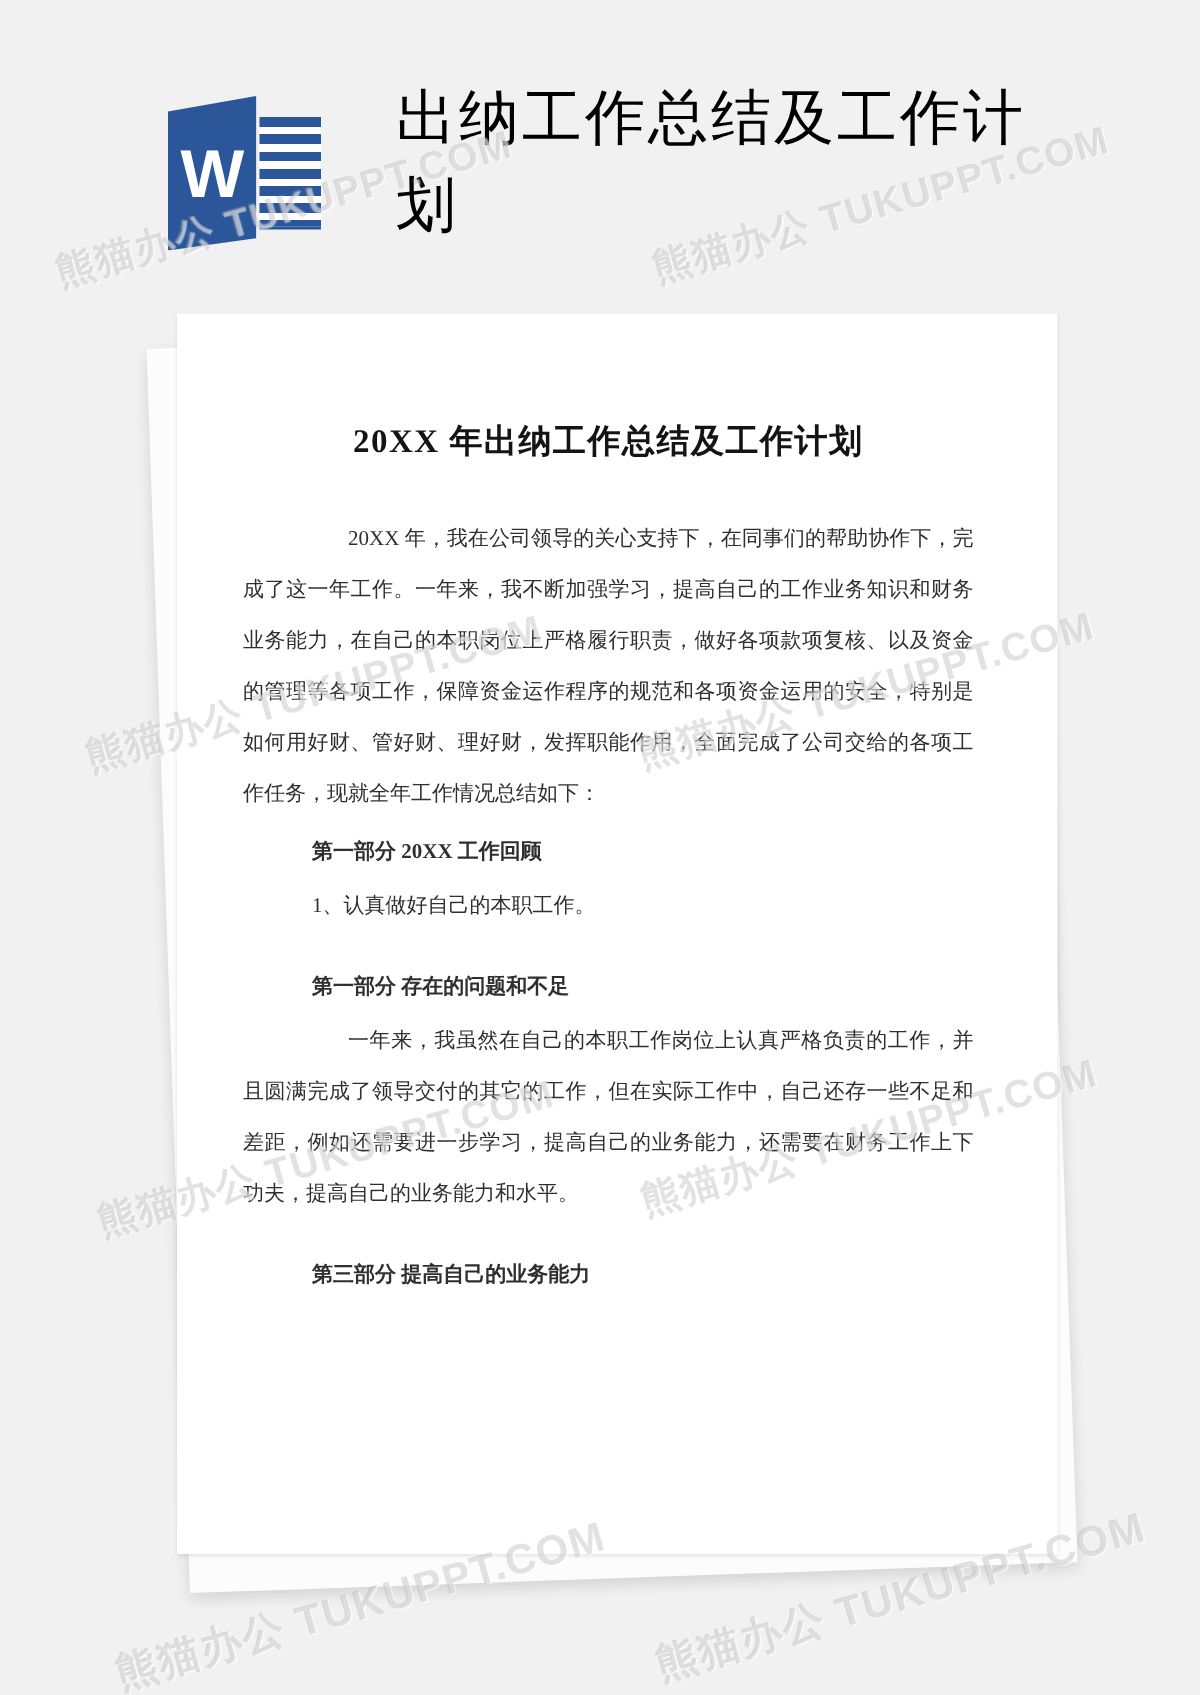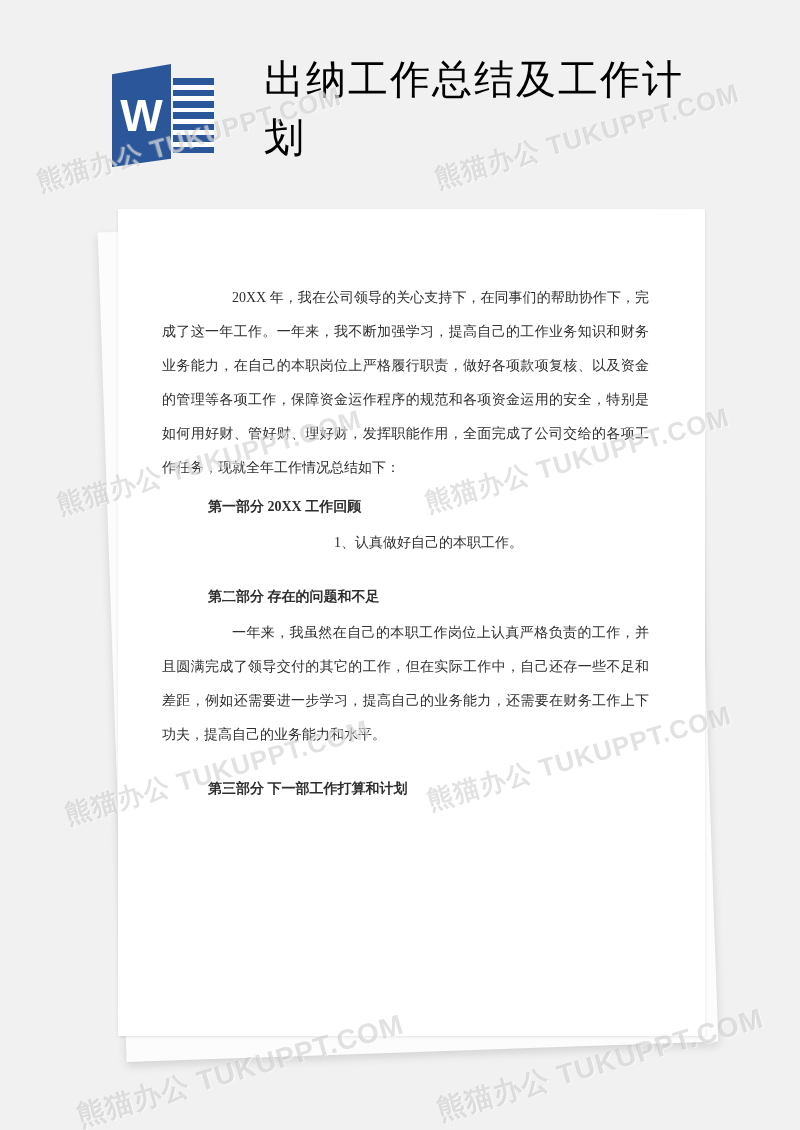--- a/index.html
+++ b/index.html
@@ -53,21 +53,21 @@
     font-family:"Liberation Serif","DejaVu Serif",serif;
     color:#2f2f2f;
   }
   .doc-title{
     font-size:22px;line-height:30px;font-weight:bold;
     letter-spacing:1px;text-align:center;color:#141414;
     margin:0 0 34px 0;
   }
   .doc-body{font-size:14px;line-height:34px;}
   .blk-p{margin:2px 0;text-align:justify;text-indent:70px;}
-  .blk-item{margin:2px 0;padding-left:46px;text-align:center;}
+  .blk-item{margin:2px 0;padding-left:46px;}
   .blk-h{font-weight:bold;margin:5px 0 2px;padding-left:46px;}
   .blk-h2{font-weight:bold;margin:20px 0 2px;padding-left:46px;}
 
   
   .wm{
     position:absolute;
     font-size:26px;font-weight:bold;letter-spacing:1px;
     color:rgba(150,150,150,0.28);
     text-shadow:1px 1px 1px rgba(255,255,255,0.65);
     transform:rotate(-16deg);
@@ -94,27 +94,28 @@
   <div class="word-icon">
     <div class="icon-lines"></div>
     <div class="icon-cover">
       <span>W</span>
     </div>
   </div>
   <h1 class="header-title">出纳工作总结及工作计划</h1>
 
   <div class="page-back"></div>
   <div class="page-front">
+    <div class="doc-title">20XX 年出纳工作总结及工作计划</div>
     <div class="doc-body">
         <div class="blk-p">20XX 年，我在公司领导的关心支持下，在同事们的帮助协作下，完成了这一年工作。一年来，我不断加强学习，提高自己的工作业务知识和财务业务能力，在自己的本职岗位上严格履行职责，做好各项款项复核、以及资金的管理等各项工作，保障资金运作程序的规范和各项资金运用的安全，特别是如何用好财、管好财、理好财，发挥职能作用，全面完成了公司交给的各项工作任务，现就全年工作情况总结如下：</div>
         <div class="blk-h">第一部分 20XX 工作回顾</div>
         <div class="blk-item">1、认真做好自己的本职工作。</div>
-        <div class="blk-h2">第二部分 存在的问题和不足</div>
+        <div class="blk-h2">第一部分 存在的问题和不足</div>
         <div class="blk-p">一年来，我虽然在自己的本职工作岗位上认真严格负责的工作，并且圆满完成了领导交付的其它的工作，但在实际工作中，自己还存一些不足和差距，例如还需要进一步学习，提高自己的业务能力，还需要在财务工作上下功夫，提高自己的业务能力和水平。</div>
-        <div class="blk-h2">第三部分 下一部工作打算和计划</div>
+        <div class="blk-h2">第三部分 提高自己的业务能力</div>
       </div>
   </div>
 
   <span class="wm wm1">熊猫办公 TUKUPPT.COM</span>
   <span class="wm wm2">熊猫办公 TUKUPPT.COM</span>
   <span class="wm wm3">熊猫办公 TUKUPPT.COM</span>
   <span class="wm wm4">熊猫办公 TUKUPPT.COM</span>
   <span class="wm wm5">熊猫办公 TUKUPPT.COM</span>
   <span class="wm wm6">熊猫办公 TUKUPPT.COM</span>
   <span class="wm wm7">熊猫办公 TUKUPPT.COM</span>

